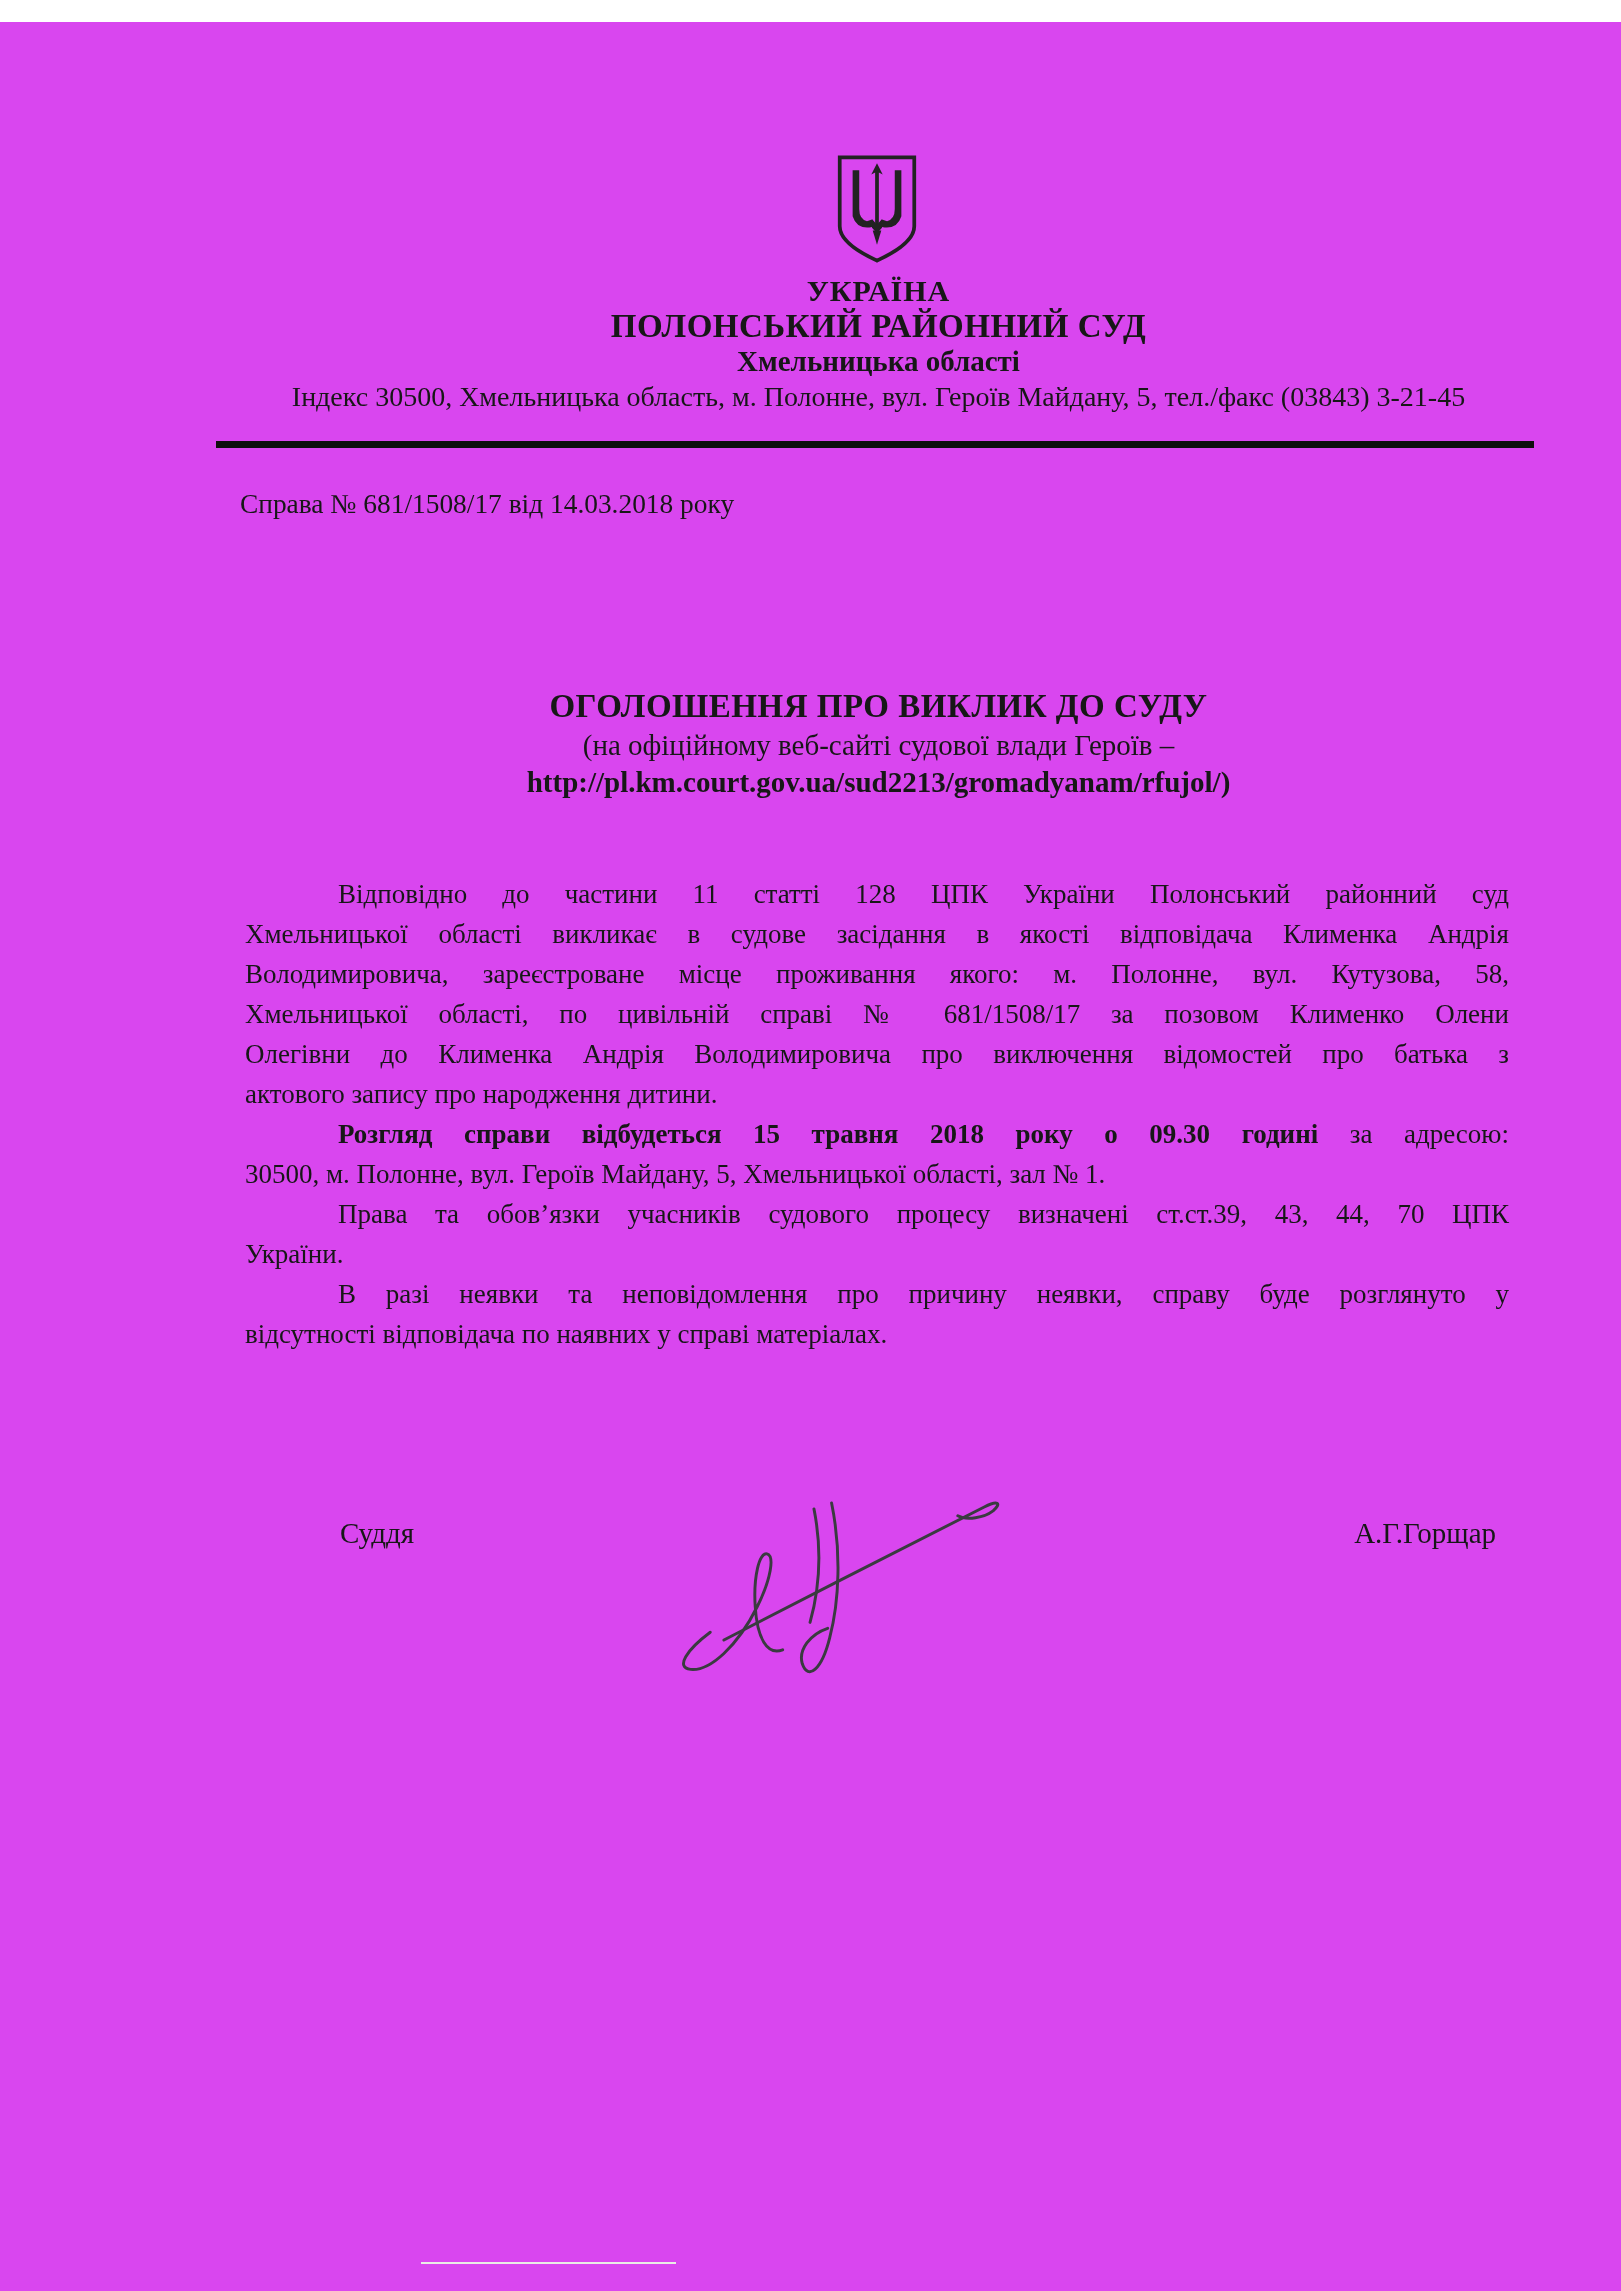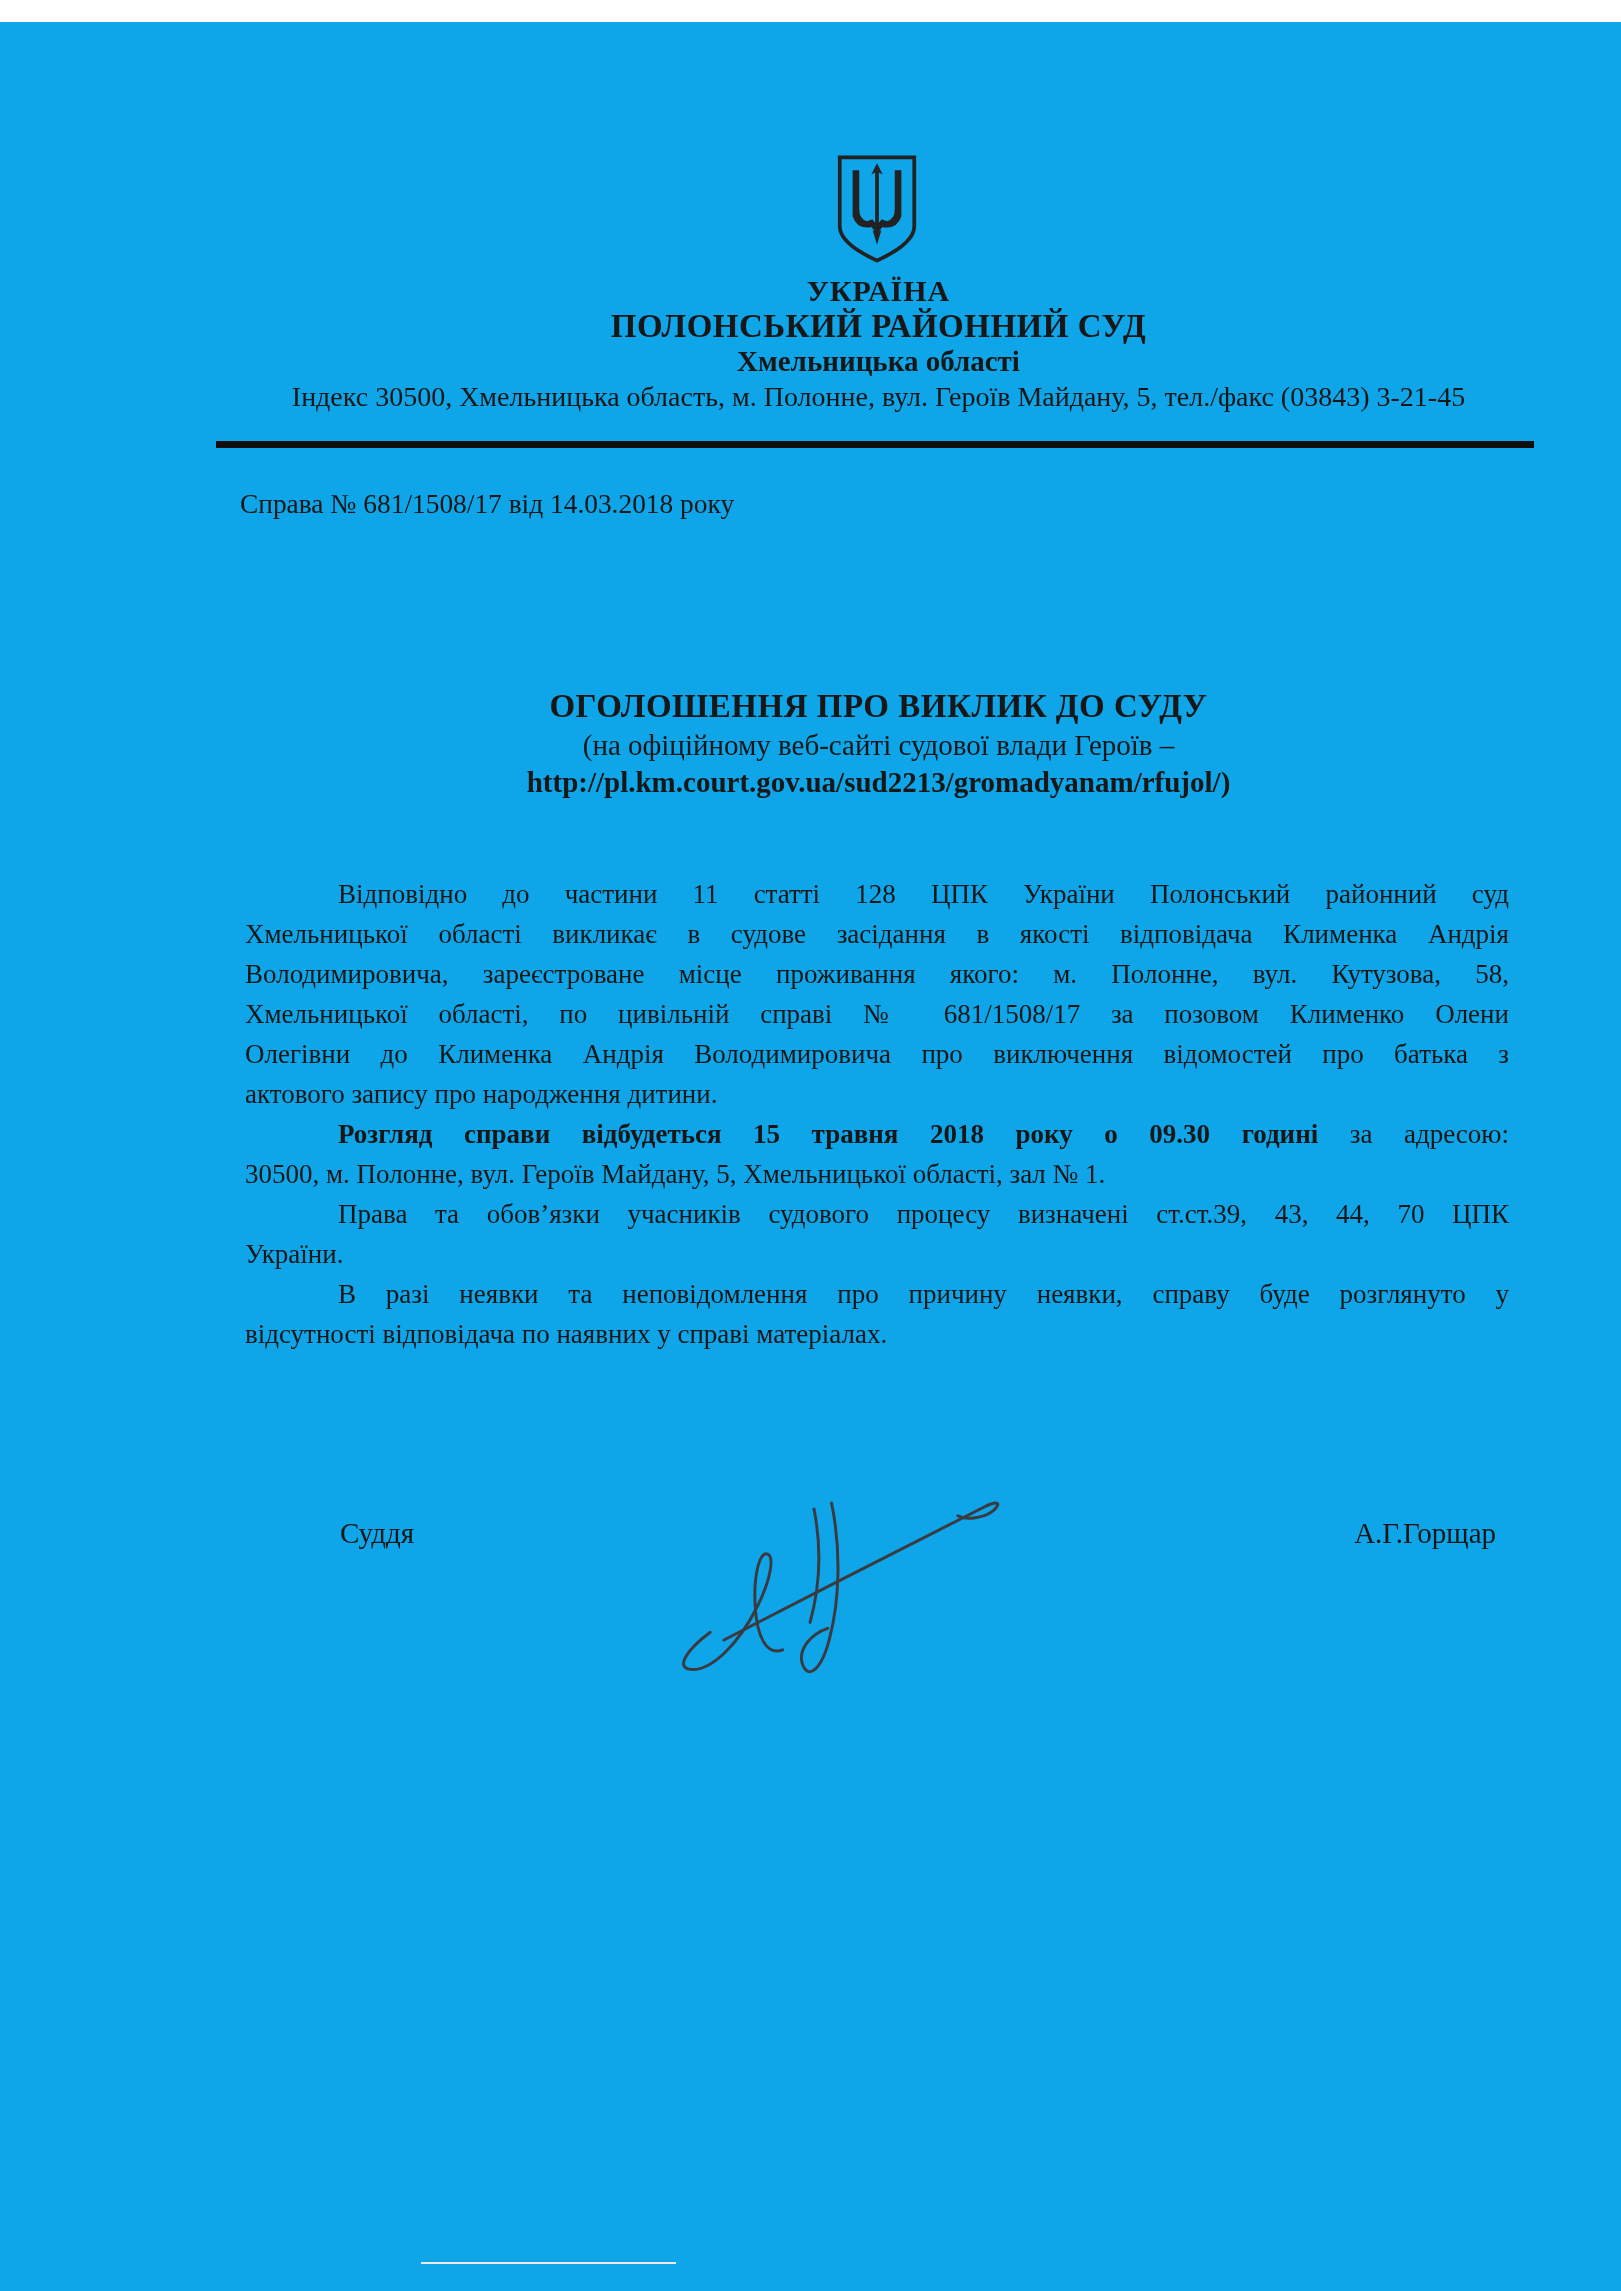--- a/index.html
+++ b/index.html
@@ -1,19 +1,19 @@
 <!DOCTYPE html>
 <html lang="uk"><head>
 <meta charset="utf-8">
 <style>
   html,body{margin:0;padding:0;background:#ffffff;}
   .page{
     position:relative;
     width:1621px;height:2292px;
-    background:#0ea5e9;
+    background:#d946ef;
     font-family:"Liberation Serif","DejaVu Serif",serif;
     color:#171717;
     overflow:hidden;
   }
   .center-col{position:absolute;left:245px;width:1267px;text-align:center;}
   .emblem-wrap{position:absolute;left:834px;top:153px;width:86px;height:112px;}
   .hdr-country{position:absolute;top:274px;font-weight:bold;font-size:30px;letter-spacing:1px;}
   .hdr-court{position:absolute;top:308px;font-weight:bold;font-size:33px;letter-spacing:0.5px;}
   .hdr-region{position:absolute;top:345px;font-weight:bold;font-size:29px;}
   .hdr-contact{position:absolute;top:381px;font-size:28px;}

